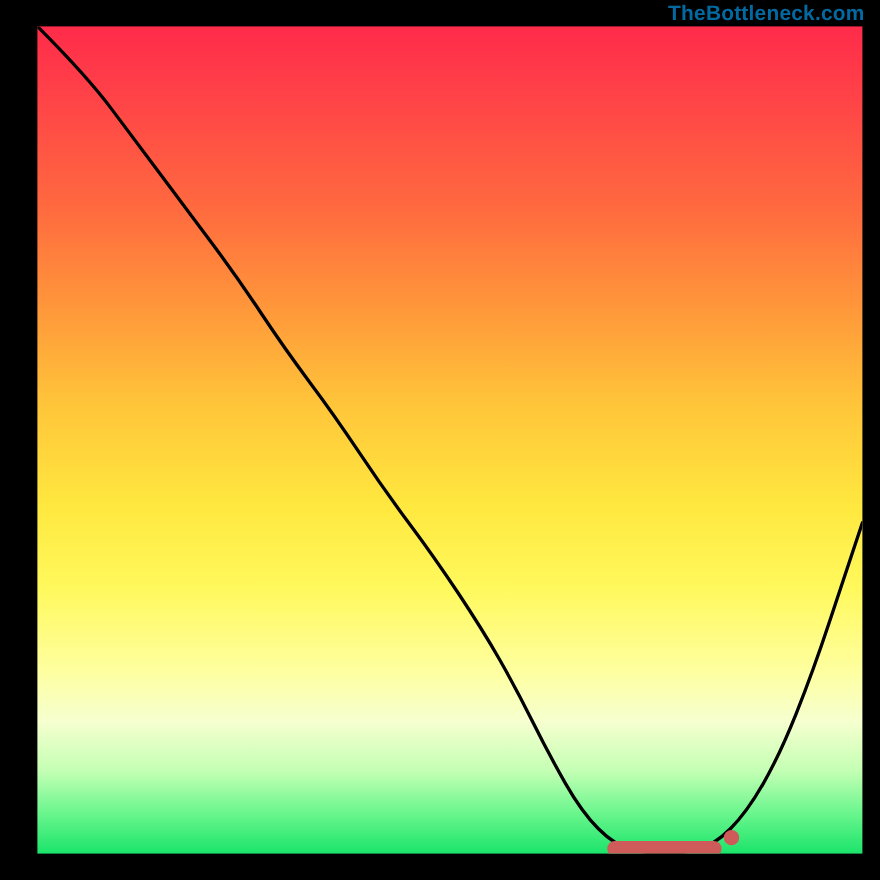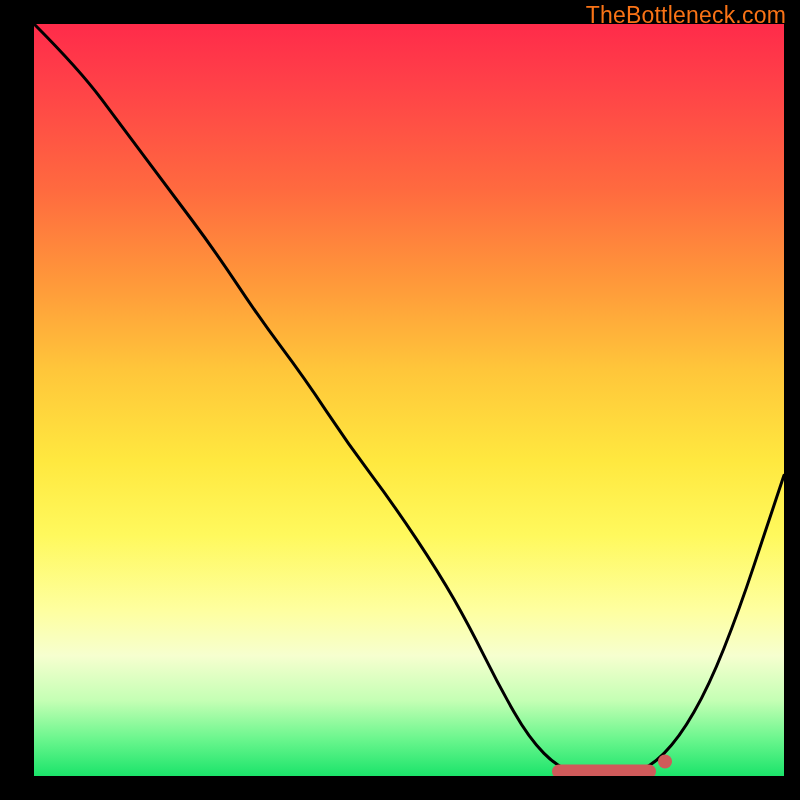--- a/index.html
+++ b/index.html
@@ -37,23 +37,23 @@
       #c4ffb4 90%,
       #6cf68e 95%,
       #1be46a 100%
     );
   }
   .attribution {
     position: absolute;
     top: 2px;
     right: 14px;
     font-family: Arial, Helvetica, sans-serif;
-    font-size: 23px;
-    font-weight: 400;
-    color: #f97316;
+    font-size: 19px;
+    font-weight: 700;
+    color: #0369a1;
     letter-spacing: 0.2px;
   }
   svg.curve {
     position: absolute;
     left: 0;
     top: 0;
     width: 750px;
     height: 752px;
   }
 </style>

